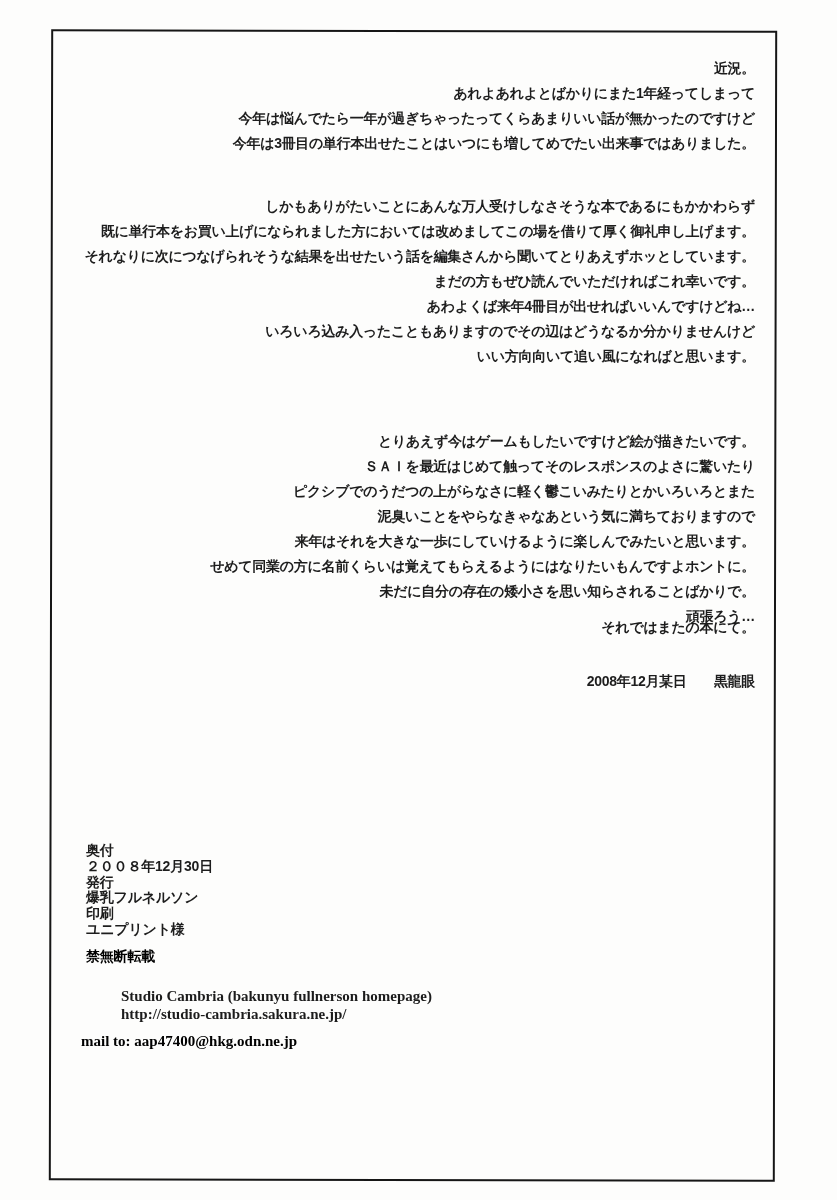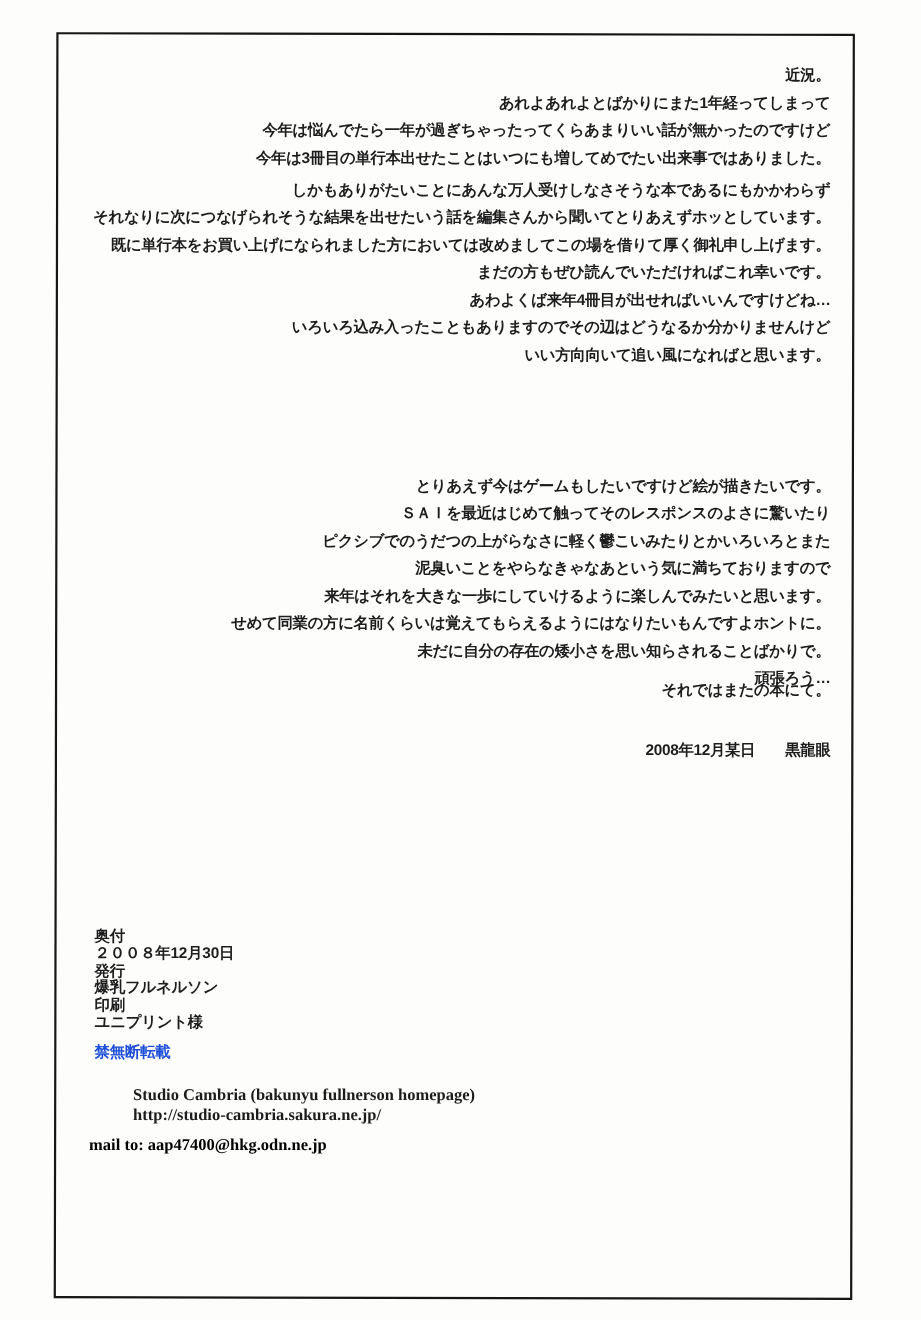--- a/index.html
+++ b/index.html
@@ -18,36 +18,36 @@
     position:absolute;right:82px;
     text-align:right;
     color:#1d1d1d;
     font-weight:bold;
     font-size:14px;
     line-height:25px;
     letter-spacing:-0.3px;
     white-space:nowrap;
   }
   .para-1{top:56px;}
-  .para-2{top:160px;}
+  .para-2{top:194px;}
   .para-3{top:381px;margin-top:48px;}
   .closing-line{top:615px;}
   .date-line{top:669px;}
   .colophon-block{
     position:absolute;left:86px;top:843px;
     color:#1d1d1d;
     font-weight:bold;
     font-size:14px;
     line-height:15.8px;
     letter-spacing:-0.2px;
     white-space:nowrap;
   }
   .notice-line{
     position:absolute;left:86px;top:948px;
-    color:#1d4ed8;font-weight:bold;font-size:14px;letter-spacing:-0.2px;
+    color:#000000;font-weight:bold;font-size:14px;letter-spacing:-0.2px;
     white-space:nowrap;
   }
   .latin-block{
     position:absolute;left:81px;top:987px;
     font-family:"Liberation Serif",serif;
     font-weight:bold;
     color:#1c1c1c;
     font-size:15px;
     line-height:18px;
     white-space:nowrap;
@@ -69,22 +69,22 @@
 
 <div class="letter-block para-1">
   <div>近況。</div>
   <div>あれよあれよとばかりにまた1年経ってしまって</div>
   <div>今年は悩んでたら一年が過ぎちゃったってくらあまりいい話が無かったのですけど</div>
   <div>今年は3冊目の単行本出せたことはいつにも増してめでたい出来事ではありました。</div>
 </div>
 
 <div class="letter-block para-2">
   <div>しかもありがたいことにあんな万人受けしなさそうな本であるにもかかわらず</div>
+  <div>既に単行本をお買い上げになられました方においては改めましてこの場を借りて厚く御礼申し上げます。</div>
   <div>それなりに次につなげられそうな結果を出せたいう話を編集さんから聞いてとりあえずホッとしています。</div>
-  <div>既に単行本をお買い上げになられました方においては改めましてこの場を借りて厚く御礼申し上げます。</div>
   <div>まだの方もぜひ読んでいただければこれ幸いです。</div>
   <div>あわよくば来年4冊目が出せればいいんですけどね…</div>
   <div>いろいろ込み入ったこともありますのでその辺はどうなるか分かりませんけど</div>
   <div>いい方向向いて追い風になればと思います。</div>
 </div>
 
 <div class="letter-block para-3">
   <div>とりあえず今はゲームもしたいですけど絵が描きたいです。</div>
   <div>ＳＡＩを最近はじめて触ってそのレスポンスのよさに驚いたり</div>
   <div>ピクシブでのうだつの上がらなさに軽く鬱こいみたりとかいろいろとまた</div>

